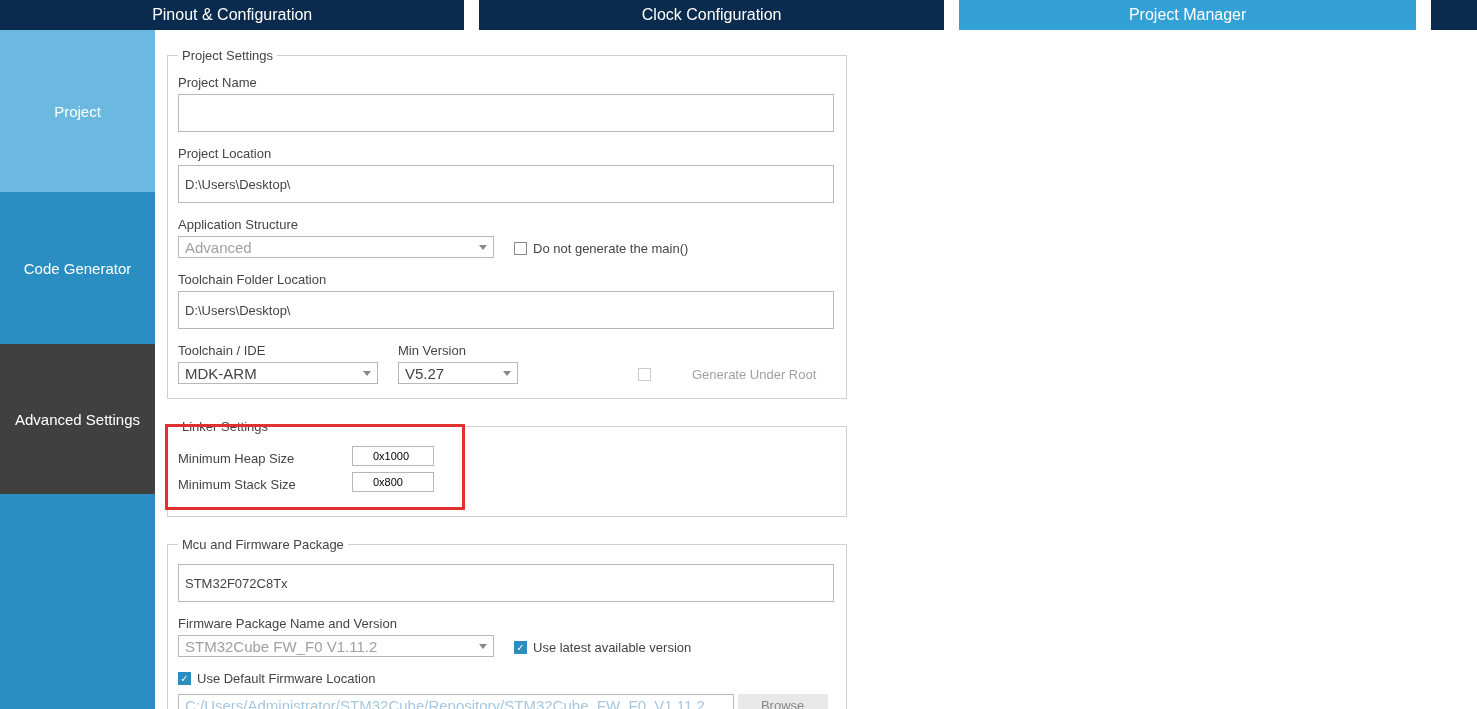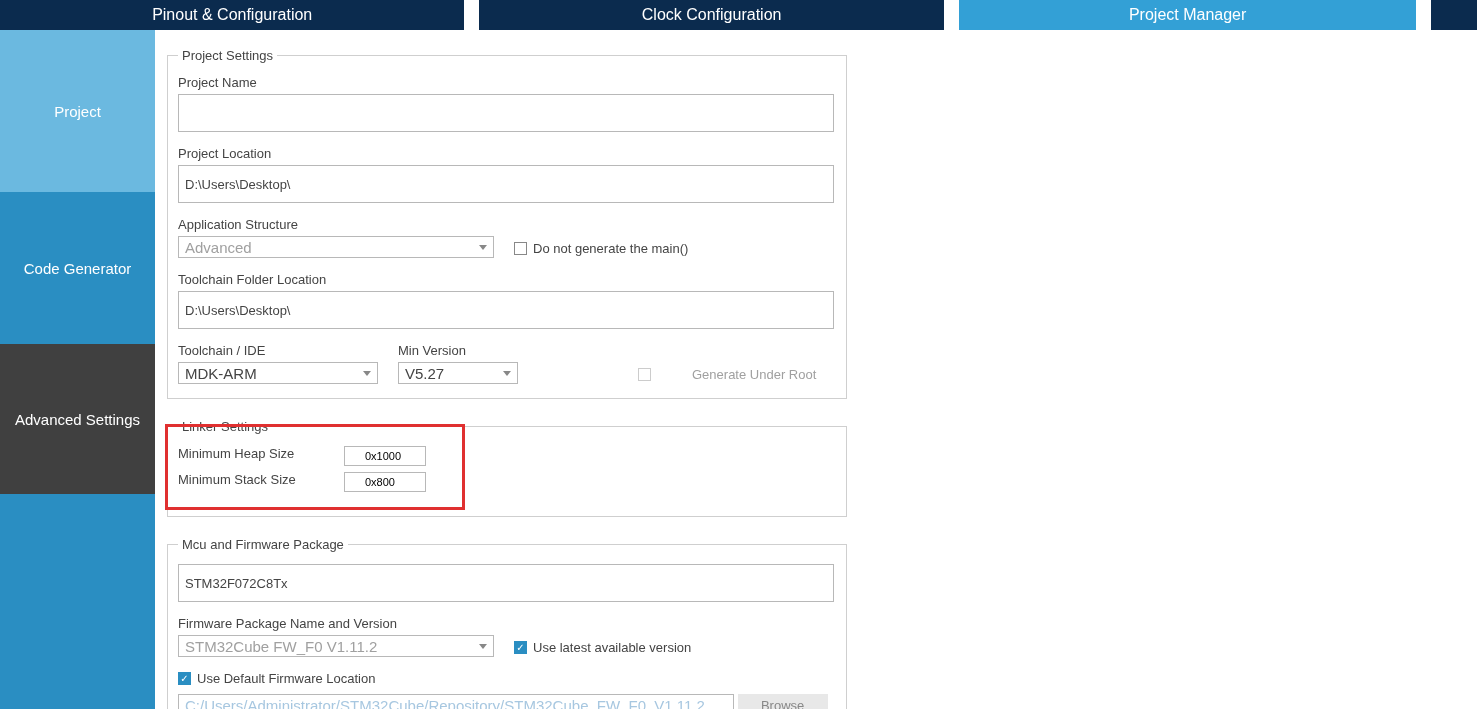--- a/index.html
+++ b/index.html
@@ -142,22 +142,22 @@
     width: 300px;
     height: 86px;
     border: 3px solid #e03030;
     pointer-events: none;
   }
   .linker-fs {
     position: relative;
   }
   .linker-row {
     display: flex;
-    align-items: flex-start;
-    gap: 6px;
+    align-items: flex-end;
+    gap: 14px;
     margin-bottom: 6px;
   }
   .linker-label { width: 160px; color: #444444; }
   .linker-input {
     border: 1px solid #b8b8b8;
     height: 20px;
     width: 82px;
     padding: 0 20px;
     font-size: 11px;
   }

